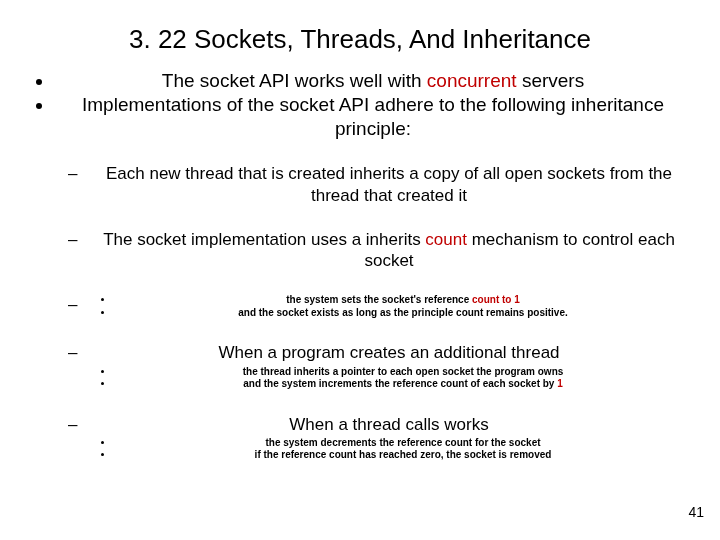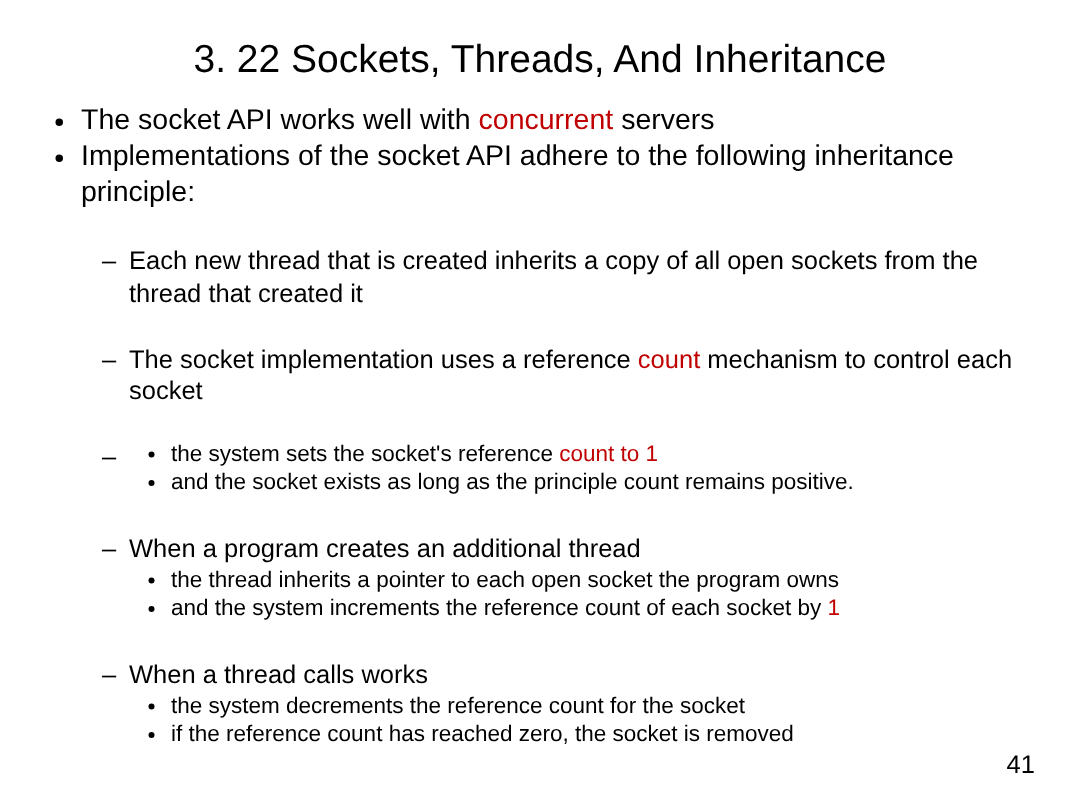--- a/index.html
+++ b/index.html
@@ -23,20 +23,21 @@
     text-align: center;
     font-size: 26px;
     margin: 4px 0 14px 0;
     font-weight: normal;
   }
   ul.lvl1 {
     margin: 0;
     padding-left: 26px;
     font-size: 19px;
     line-height: 1.25;
+    text-align: center;
   }
   ul.lvl1 > li {
     margin-bottom: 0px;
   }
   ul.lvl2 {
     margin: 6px 0 0 0;
     padding-left: 32px;
     font-size: 17px;
     list-style: none;
   }
@@ -46,52 +47,53 @@
     margin-top: 23px;
   }
   ul.lvl2 > li::before {
     content: "–";
     position: absolute;
     left: -18px;
   }
   ul.lvl3 {
     margin: 2px 0 2px 0;
     padding-left: 28px;
-    font-size: 15px;
+    font-size: 10px;
     list-style: disc;
+    font-weight: bold;
   }
   ul.lvl3 > li {
     margin-bottom: 0;
   }
   .red { color: #c00000; }
   .page-num {
     position: absolute;
     bottom: 20px;
-    right: 30px;
-    font-size: 17px;
+    right: 16px;
+    font-size: 14px;
     margin-top: 27px;
   }
 </style>
 </head>
 <body>
 
 <div class="slide">
   <div class="title">3. 22  Sockets, Threads, And Inheritance</div>
 
   <ul class="lvl1">
     <li>
       <span>The socket API works well with </span><span class="red">concurrent</span><span> servers</span>
     </li>
     <li>
       <span>Implementations of the socket API adhere to the following inheritance principle:</span>
 
       <ul class="lvl2">
         <li>Each new thread that is created inherits a copy of all open sockets from the thread that created it</li>
         <li>
-          <span>The socket implementation uses a reference </span><span class="red">count</span><span> mechanism to control each socket</span>
+          <span>The socket implementation uses a inherits </span><span class="red">count</span><span> mechanism to control each socket</span>
         </li>
         <li>
           <ul class="lvl3">
             <li>
               <span>the system sets the socket's reference </span><span class="red">count to 1</span>
             </li>
             <li>and the socket exists as long as the principle count remains positive.</li>
           </ul>
         </li>
         <li>

